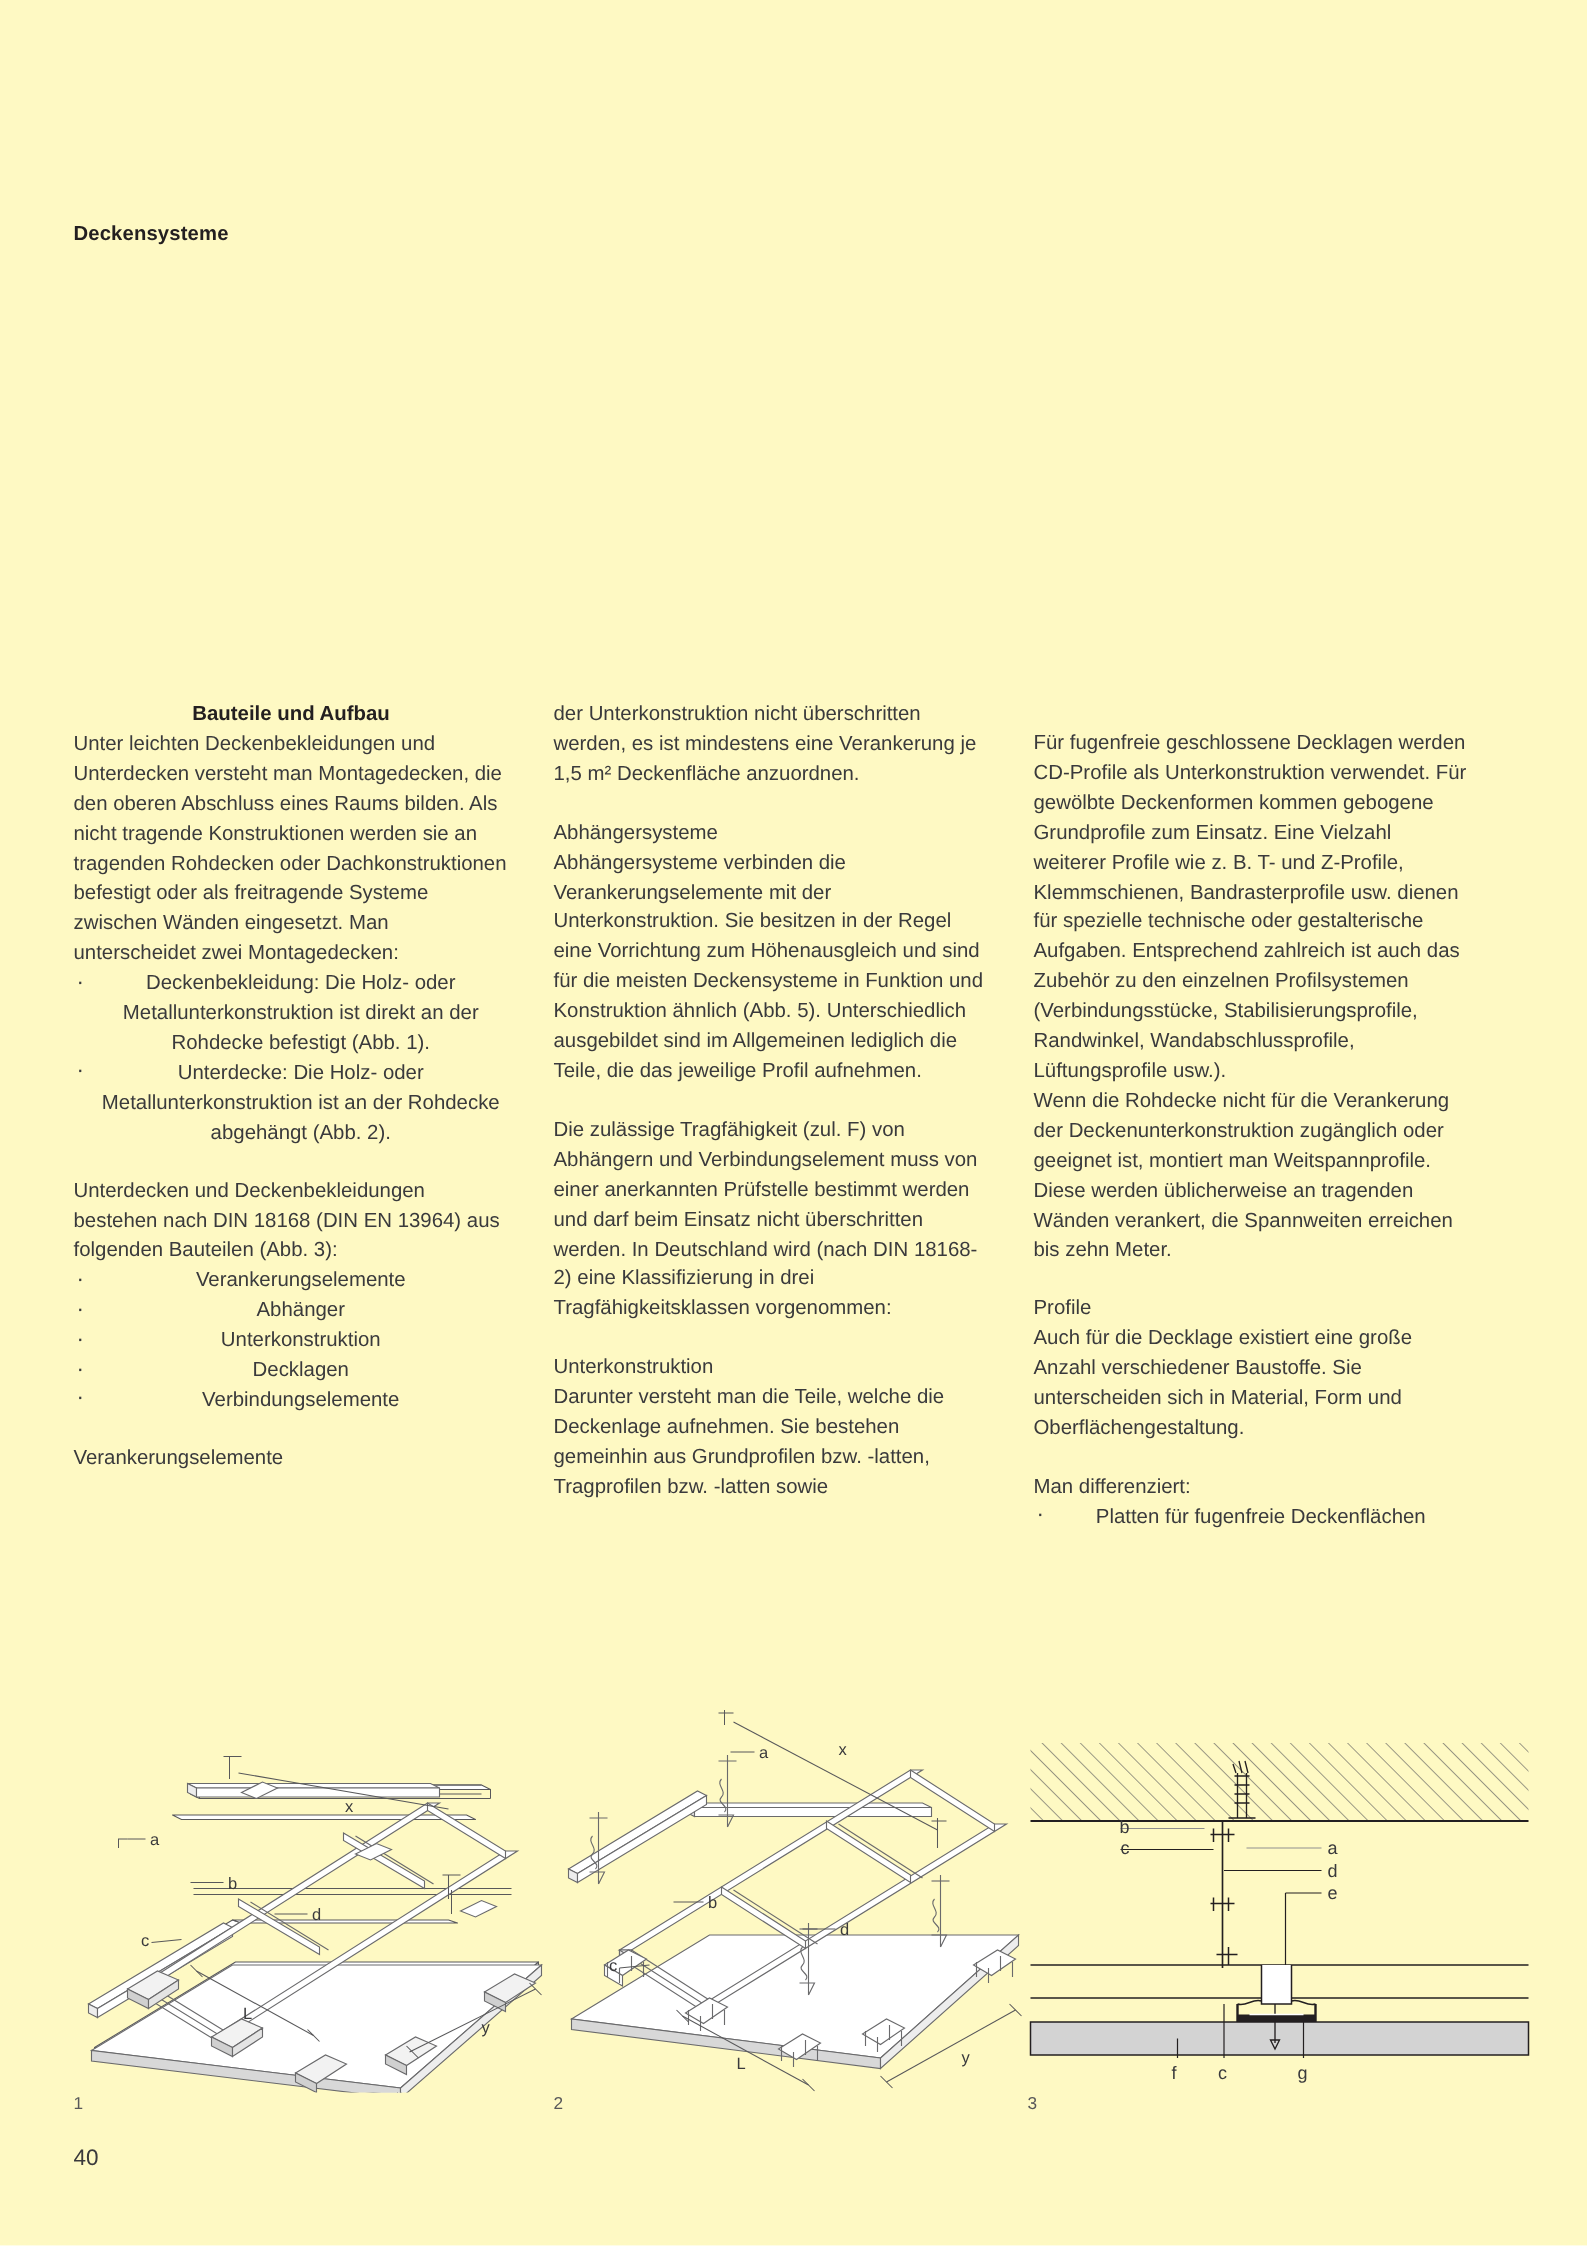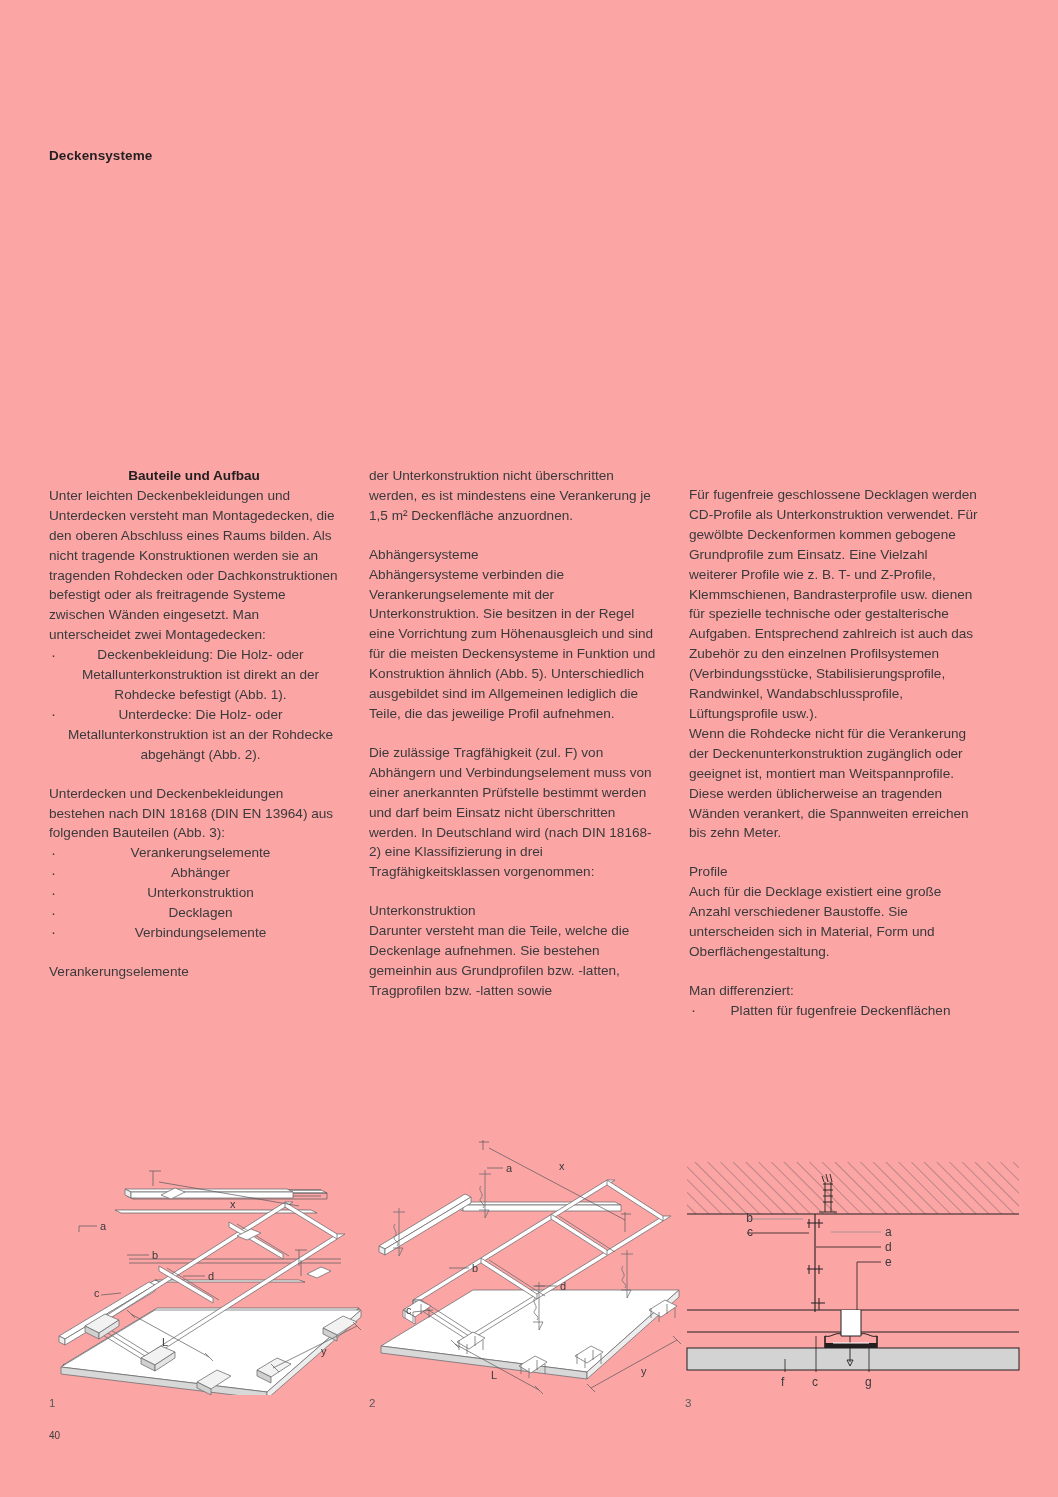--- a/index.html
+++ b/index.html
@@ -9,21 +9,21 @@
     background: #ffffff;
   }
   body {
     font-family: "Liberation Sans", sans-serif;
     color: #231f20;
   }
   .page {
     position: relative;
     width: 1058px;
     height: 1497px;
-    background: #fca5a5;
+    background: #fef9c3;
     overflow: hidden;
   }
 
   
   .running-head {
     position: absolute;
     left: 49px;
     top: 148px;
     font-size: 13.5px;
     font-weight: bold;
@@ -118,21 +118,21 @@
   }
   .cap-1 { left: 9px; }
   .cap-2 { left: 329px; }
   .cap-3 { left: 645px; }
 
   
   .folio {
     position: absolute;
     left: 49px;
     top: 1430px;
-    font-size: 10px;
+    font-size: 15px;
     color: #3a3a3c;
   }
 </style>
 </head>
 <body>
 
 <div class="page">
 
   <div class="running-head">Deckensysteme</div>
 

